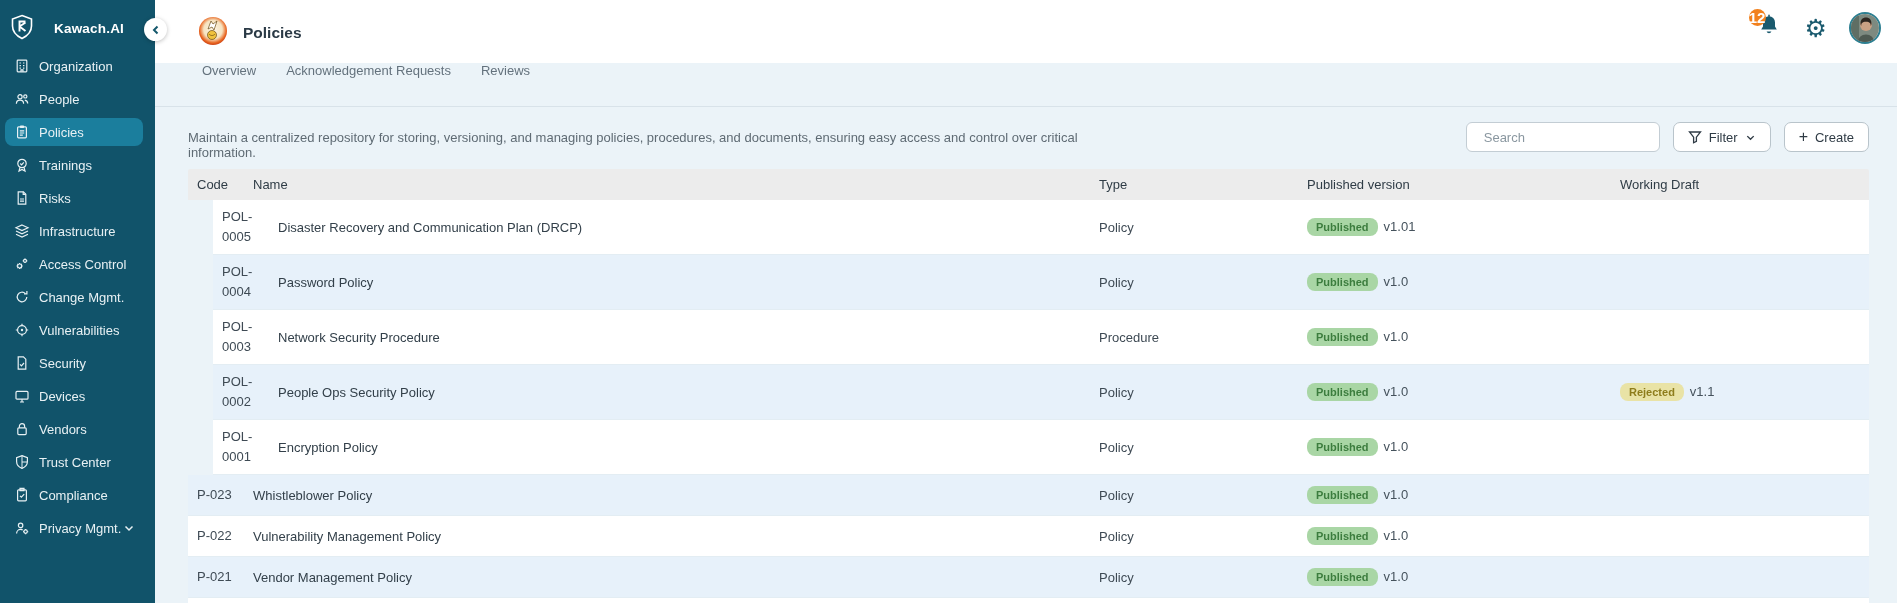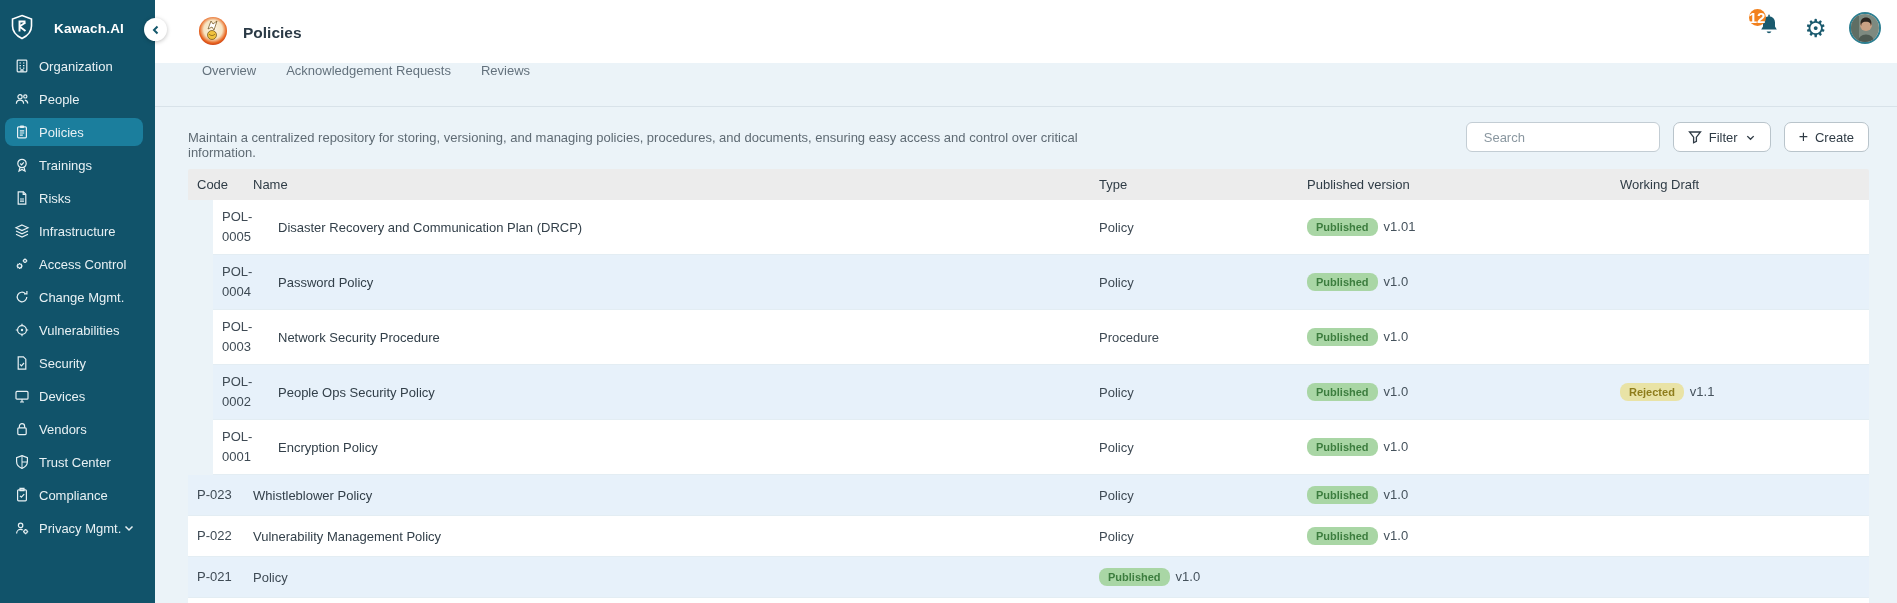--- a/index.html
+++ b/index.html
@@ -426,20 +426,21 @@
       <div>
         <span class="badge published">Published</span><span class="version">v1.0</span>
       </div>
       <div>
         
       </div>
     </div>
 
     <div class="trow row short alt">
       <div class="cell-code">P-021</div>
+      <div class="cell-name">Vendor Management Policy</div>
       <div class="cell-type">Policy</div>
       <div>
         <span class="badge published">Published</span><span class="version">v1.0</span>
       </div>
       <div>
         
       </div>
     </div>
 
     <div class="filler"></div>

